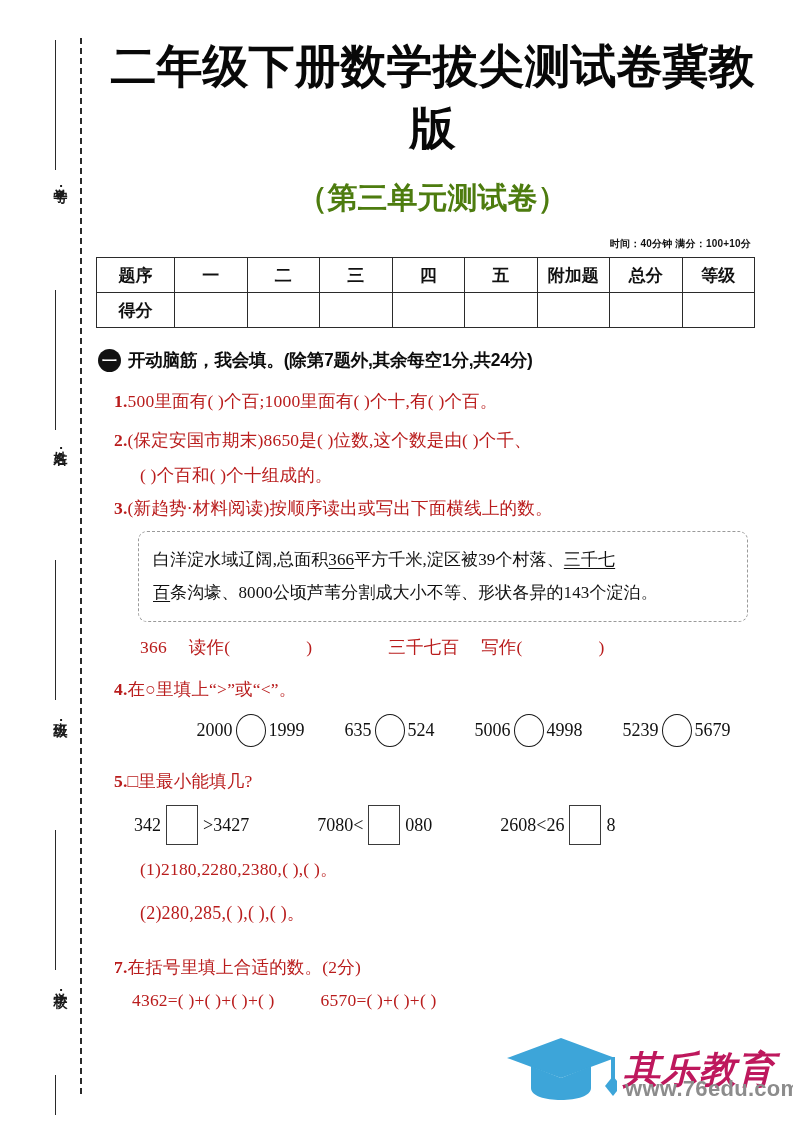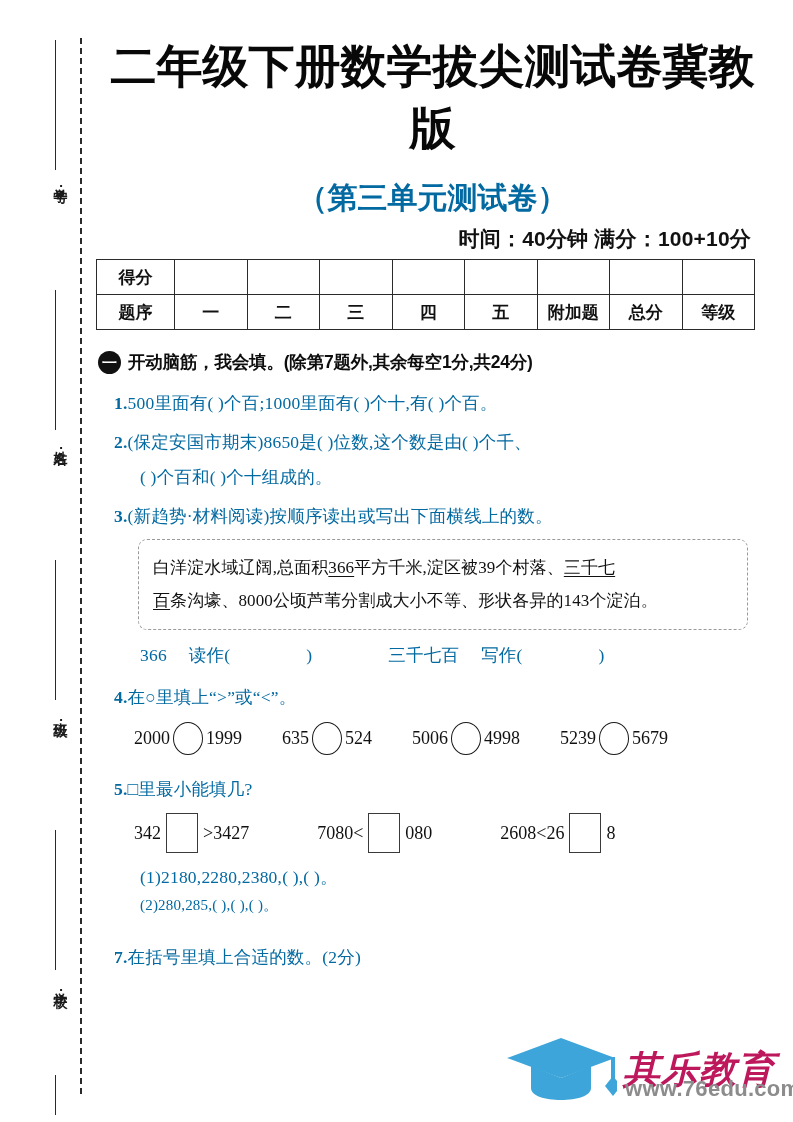--- a/index.html
+++ b/index.html
@@ -73,30 +73,30 @@
     letter-spacing: 0px;
     color: #080808;
     padding-right: 20px;
   }
   .title-sub {
     margin-top: 18px;
     text-align: center;
     font-family: "Liberation Sans", "DejaVu Sans", sans-serif;
     font-size: 30px;
     font-weight: 700;
-    color: #0369a1;
+    color: #4d7c0f;
     padding-right: 20px;
   }
 
   .meta-line {
-    margin-top: 6px;
+    margin-top: 18px;
     padding-right: 42px;
     text-align: right;
     font-family: "Liberation Sans", "DejaVu Sans", sans-serif;
-    font-size: 21px;
+    font-size: 10px;
     font-weight: 600;
     color: #111;
     letter-spacing: 0.2px;
   }
 
   
   .score-table-wrap {
     margin-top: 6px;
     padding-left: 4px;
     padding-right: 38px;
@@ -145,32 +145,32 @@
     font-size: 17.5px;
     font-weight: 700;
     color: #0d0d0d;
     letter-spacing: -0.2px;
   }
 
   
   .q {
     font-family: "Liberation Serif", "DejaVu Serif", serif;
     font-size: 17.5px;
-    color: #0369a1;
+    color: #b91c1c;
     letter-spacing: 0.2px;
   }
   .q-num {
     font-weight: 700;
     font-family: "Liberation Serif", "DejaVu Serif", serif;
   }
 
   .q1 { margin-top: 17px; padding-left: 22px; }
   .q2 { margin-top: 15px; padding-left: 22px; }
   .q2-l2 { margin-top: 11px; padding-left: 48px; }
-  .q3 { margin-top: 15px; padding-left: 22px; }
+  .q3 { margin-top: 9px; padding-left: 22px; }
 
   .read-box {
     margin: 11px 0 0 46px;
     width: 610px;
     border: 1.6px dashed #9a9a9a;
     border-radius: 9px;
     padding: 11px 14px 12px 14px;
   }
   .read-line {
     font-size: 17px;
@@ -189,20 +189,21 @@
   .sp-md { display: inline-block; width: 46px; }
   .sp-sm { display: inline-block; width: 22px; }
 
   .q4 { margin-top: 18px; padding-left: 22px; }
   .q4-row {
     margin-top: 13px;
     padding-left: 42px;
     display: flex;
     align-items: center;
     font-size: 18px;
+    justify-content: center;
   }
   .cmp-group {
     display: flex;
     align-items: center;
     gap: 3px;
   }
   .cmp-gap { width: 40px; }
   .circle-blank {
     width: 30px; height: 33px;
     border: 1.5px solid #1a1a1a;
@@ -224,21 +225,21 @@
     border: 1.6px solid #3a3a3a;
     background: #fff;
     display: inline-block;
     margin: 0 3px;
   }
   .sq-gap-a { width: 68px; }
   .sq-gap-b { width: 68px; }
 
   .q6 { margin-top: 20px; padding-left: 22px; }
   .q6-a { margin-top: 12px; padding-left: 48px; font-size: 17.5px; }
-  .q6-b { margin-top: 7px; padding-left: 48px; font-size: 15px; }
+  .q6-b { margin-top: 20px; padding-left: 48px; font-size: 18px; }
 
   .q7 { margin-top: 30px; padding-left: 22px; }
   .q7-row { margin-top: 11px; padding-left: 40px; font-size: 17.5px; }
 
   
   .logo {
     position: absolute;
     left: 505px;
     top: 1032px;
     width: 280px;
@@ -309,41 +310,41 @@
   <div class="content">
 
     <div class="title-main">二年级下册数学拔尖测试卷冀教版</div>
     <div class="title-sub">（第三单元测试卷）</div>
     <div class="meta-line">时间：40分钟 满分：100+10分</div>
 
     <div class="score-table-wrap">
       <table class="score-table">
         <tbody>
             <tr>
-          <td class="head-cell">得分</td>
-          <td></td>
-          <td></td>
-          <td></td>
-          <td></td>
-          <td></td>
-          <td></td>
-          <td></td>
-          <td></td>
-        </tr>
-        <tr>
           <td class="head-cell">题序</td>
           <td>一</td>
           <td>二</td>
           <td>三</td>
           <td>四</td>
           <td>五</td>
           <td>附加题</td>
           <td>总分</td>
           <td>等级</td>
         </tr>
+        <tr>
+          <td class="head-cell">得分</td>
+          <td></td>
+          <td></td>
+          <td></td>
+          <td></td>
+          <td></td>
+          <td></td>
+          <td></td>
+          <td></td>
+        </tr>
       </tbody>
         </table>
     </div>
 
     <div class="section">
       <span class="sec-badge">一</span>
       <span class="sec-title">开动脑筋，我会填。(除第7题外,其余每空1分,共24分)</span>
     </div>
 
     <div class="q q1">
@@ -424,20 +425,23 @@
         <span class="square-blank"></span>
         <span>8</span>
       </span>
     </div>
 
     <div class="q q6-a">(1)2180,2280,2380,(          ),(          )。</div>
     <div class="q q6-b">(2)280,285,(          ),(          ),(          )。</div>
 
     <div class="q q7">
       <span class="q-num">7.</span><span>在括号里填上合适的数。(2分)</span>
+    </div>
+    <div class="q q7-row">
+      <span>4362=(      )+(      )+(      )+(      )</span><span class="sp-md"></span><span>6570=(      )+(      )+(      )</span>
     </div>
 
   </div>
 
   <div class="logo">
     <svg class="cap" viewBox="0 0 112 66">
       <polygon points="56,2 110,22 56,42 2,22" fill="#3da5d9"></polygon>
       <path d="M26,30 L26,52 C26,60 40,64 56,64 C72,64 86,60 86,52 L86,30 L56,42 Z" fill="#3da5d9"></path>
       <rect x="106" y="21" width="4" height="26" fill="#3da5d9"></rect>
       <polygon points="108,40 116,50 108,60 100,50" fill="#3da5d9"></polygon>

